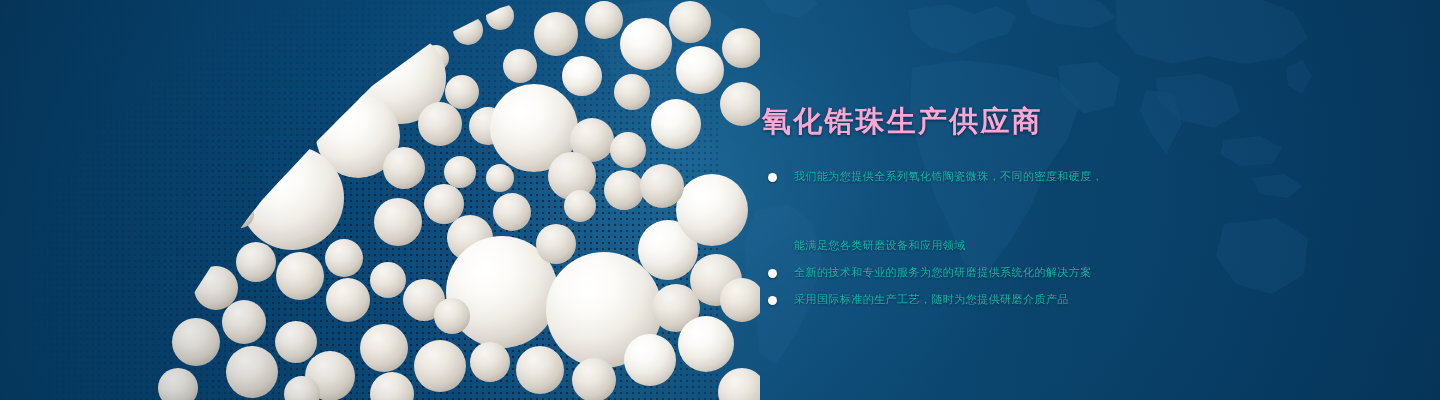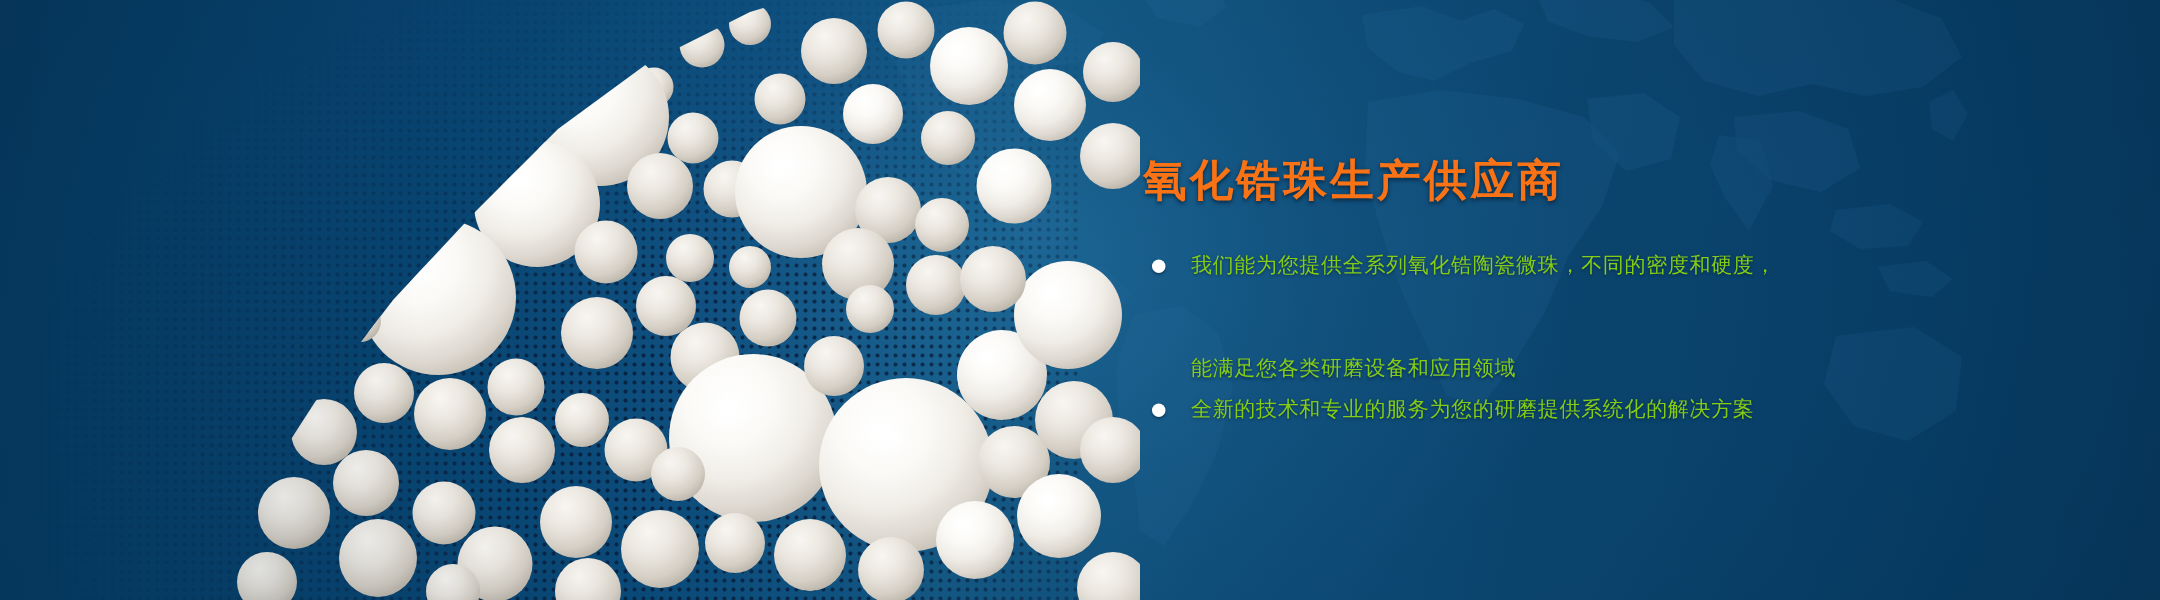--- a/index.html
+++ b/index.html
@@ -86,39 +86,39 @@
   .beads svg { width: 100%; height: 100%; display: block; }
 
   
   .content {
     position: absolute;
     left: 762px;
     top: 104px;
     width: 620px;
   }
   .headline {
-    color: #f97316;
+    color: #f9a8d4;
     font-size: 29px;
     font-weight: 700;
     letter-spacing: 2.2px;
     line-height: 34px;
     margin: 0 0 26px 0;
     text-shadow: 0 1px 3px rgba(2,24,44,0.75);
     white-space: nowrap;
   }
   .bullets {
     list-style: none;
     margin: 0;
     padding: 0;
   }
   .bullet {
     position: relative;
     padding-left: 32px;
-    color: #84cc16;
-    font-size: 14px;
+    color: #14b8a6;
+    font-size: 11px;
     line-height: 25px;
     letter-spacing: 0.45px;
     margin-bottom: 2px;
     text-shadow: 0 1px 2px rgba(2,24,44,0.6);
   }
   .bullet .dot {
     position: absolute;
     left: 6px;
     top: 9px;
     width: 9px;
@@ -315,16 +315,20 @@
     <ul class="bullets">
       <li class="bullet">
         <span class="dot"></span>
         <span>我们能为您提供全系列氧化锆陶瓷微珠，不同的密度和硬度，</span>
         <span class="line2">能满足您各类研磨设备和应用领域</span>
       </li>
       <li class="bullet">
         <span class="dot"></span>
         <span>全新的技术和专业的服务为您的研磨提供系统化的解决方案</span>
       </li>
+      <li class="bullet">
+        <span class="dot"></span>
+        <span>采用国际标准的生产工艺，随时为您提供研磨介质产品</span>
+      </li>
     </ul>
   </div>
 
 </div>
 
 </body></html>

